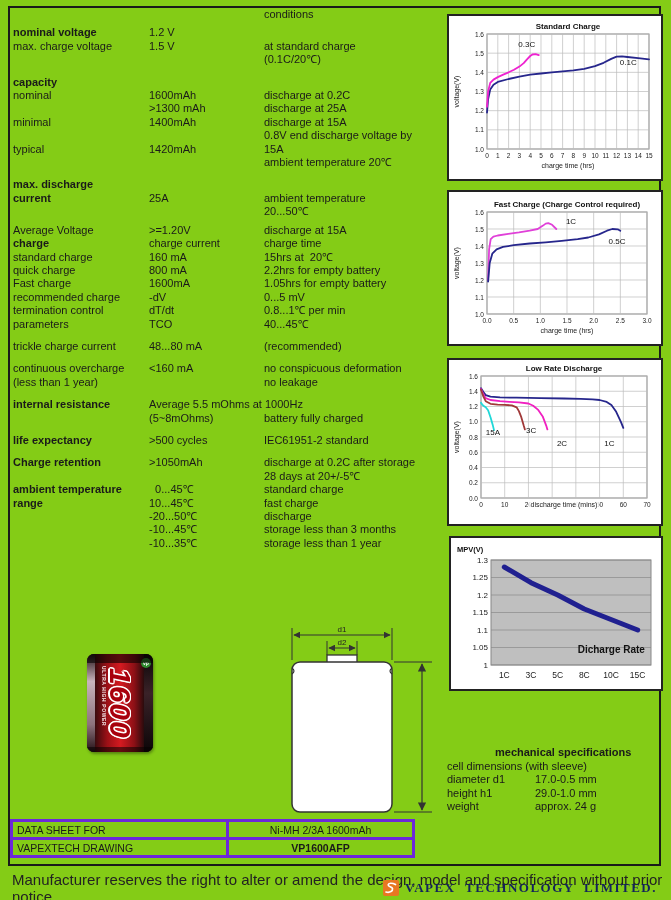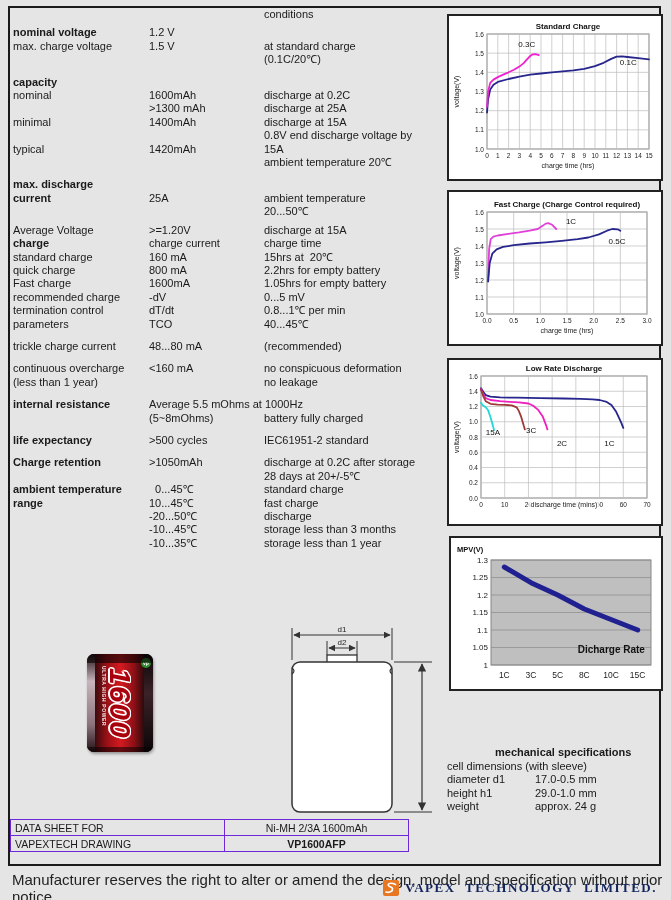--- a/index.html
+++ b/index.html
@@ -1,16 +1,16 @@
 <!DOCTYPE html>
 <html><head>
 <meta charset="utf-8">
 <style>
   html,body{margin:0;padding:0;background:#fff;}
-  .page{position:relative;width:671px;height:900px;background:#e5e5e5;font-family:"Liberation Sans",sans-serif;color:#1a1a1a;overflow:hidden;}
+  .page{position:relative;width:671px;height:900px;background:#84cc16;font-family:"Liberation Sans",sans-serif;color:#1a1a1a;overflow:hidden;}
   .page-border{position:absolute;left:8px;top:6px;width:653px;height:860px;border:2px solid #1a1a1a;box-sizing:border-box;}
   
   .spec-table{position:absolute;left:13px;top:8px;width:430px;font-size:11px;}
   .srow{display:flex;line-height:13.4px;min-height:13.4px;white-space:pre;}
   .srow.spacer{min-height:9px;height:9px;}
   .srow.spacer-sm{min-height:5px;height:5px;}
   .sl{width:136px;flex:none;}
   .sv{width:115px;flex:none;overflow:visible;}
   .sc{flex:1;}
   .b{font-weight:bold;}
@@ -33,21 +33,21 @@
   .bat-badge{position:absolute;right:2px;top:4px;width:10px;height:10px;border-radius:50%;background:#2e8b2e;color:#fff;font-size:5px;line-height:10px;text-align:center;font-weight:bold;}
   
   .mech-drawing{position:absolute;left:272px;top:622px;}
   
   .mech{position:absolute;left:447px;top:746px;width:216px;font-size:11px;line-height:13.5px;}
   .mech-title{font-weight:bold;margin-left:48px;}
   .mrow{display:flex;}
   .ml{width:88px;flex:none;}
   
   .footer-table{position:absolute;left:10px;top:819px;border-collapse:collapse;font-size:10.5px;}
-  .footer-table td{border:1px solid #6d28d9;padding:1px 4px;height:13px;}
+  .footer-table td{border:3px solid #6d28d9;padding:1px 4px;height:13px;}
   .footer-table td.c1{width:205px;}
   .footer-table td.c2{width:175px;text-align:center;}
   .disclaimer{position:absolute;left:12px;top:871px;font-size:15px;color:#222;}
   .brand-row{position:absolute;right:14px;top:880px;display:flex;align-items:center;gap:6px;}
   .brand-text{font-family:"Liberation Serif",serif;font-weight:bold;font-size:13px;color:#13235b;letter-spacing:1.5px;word-spacing:5px;}
 </style>
 </head>
 <body>
 
 <div class="page">

